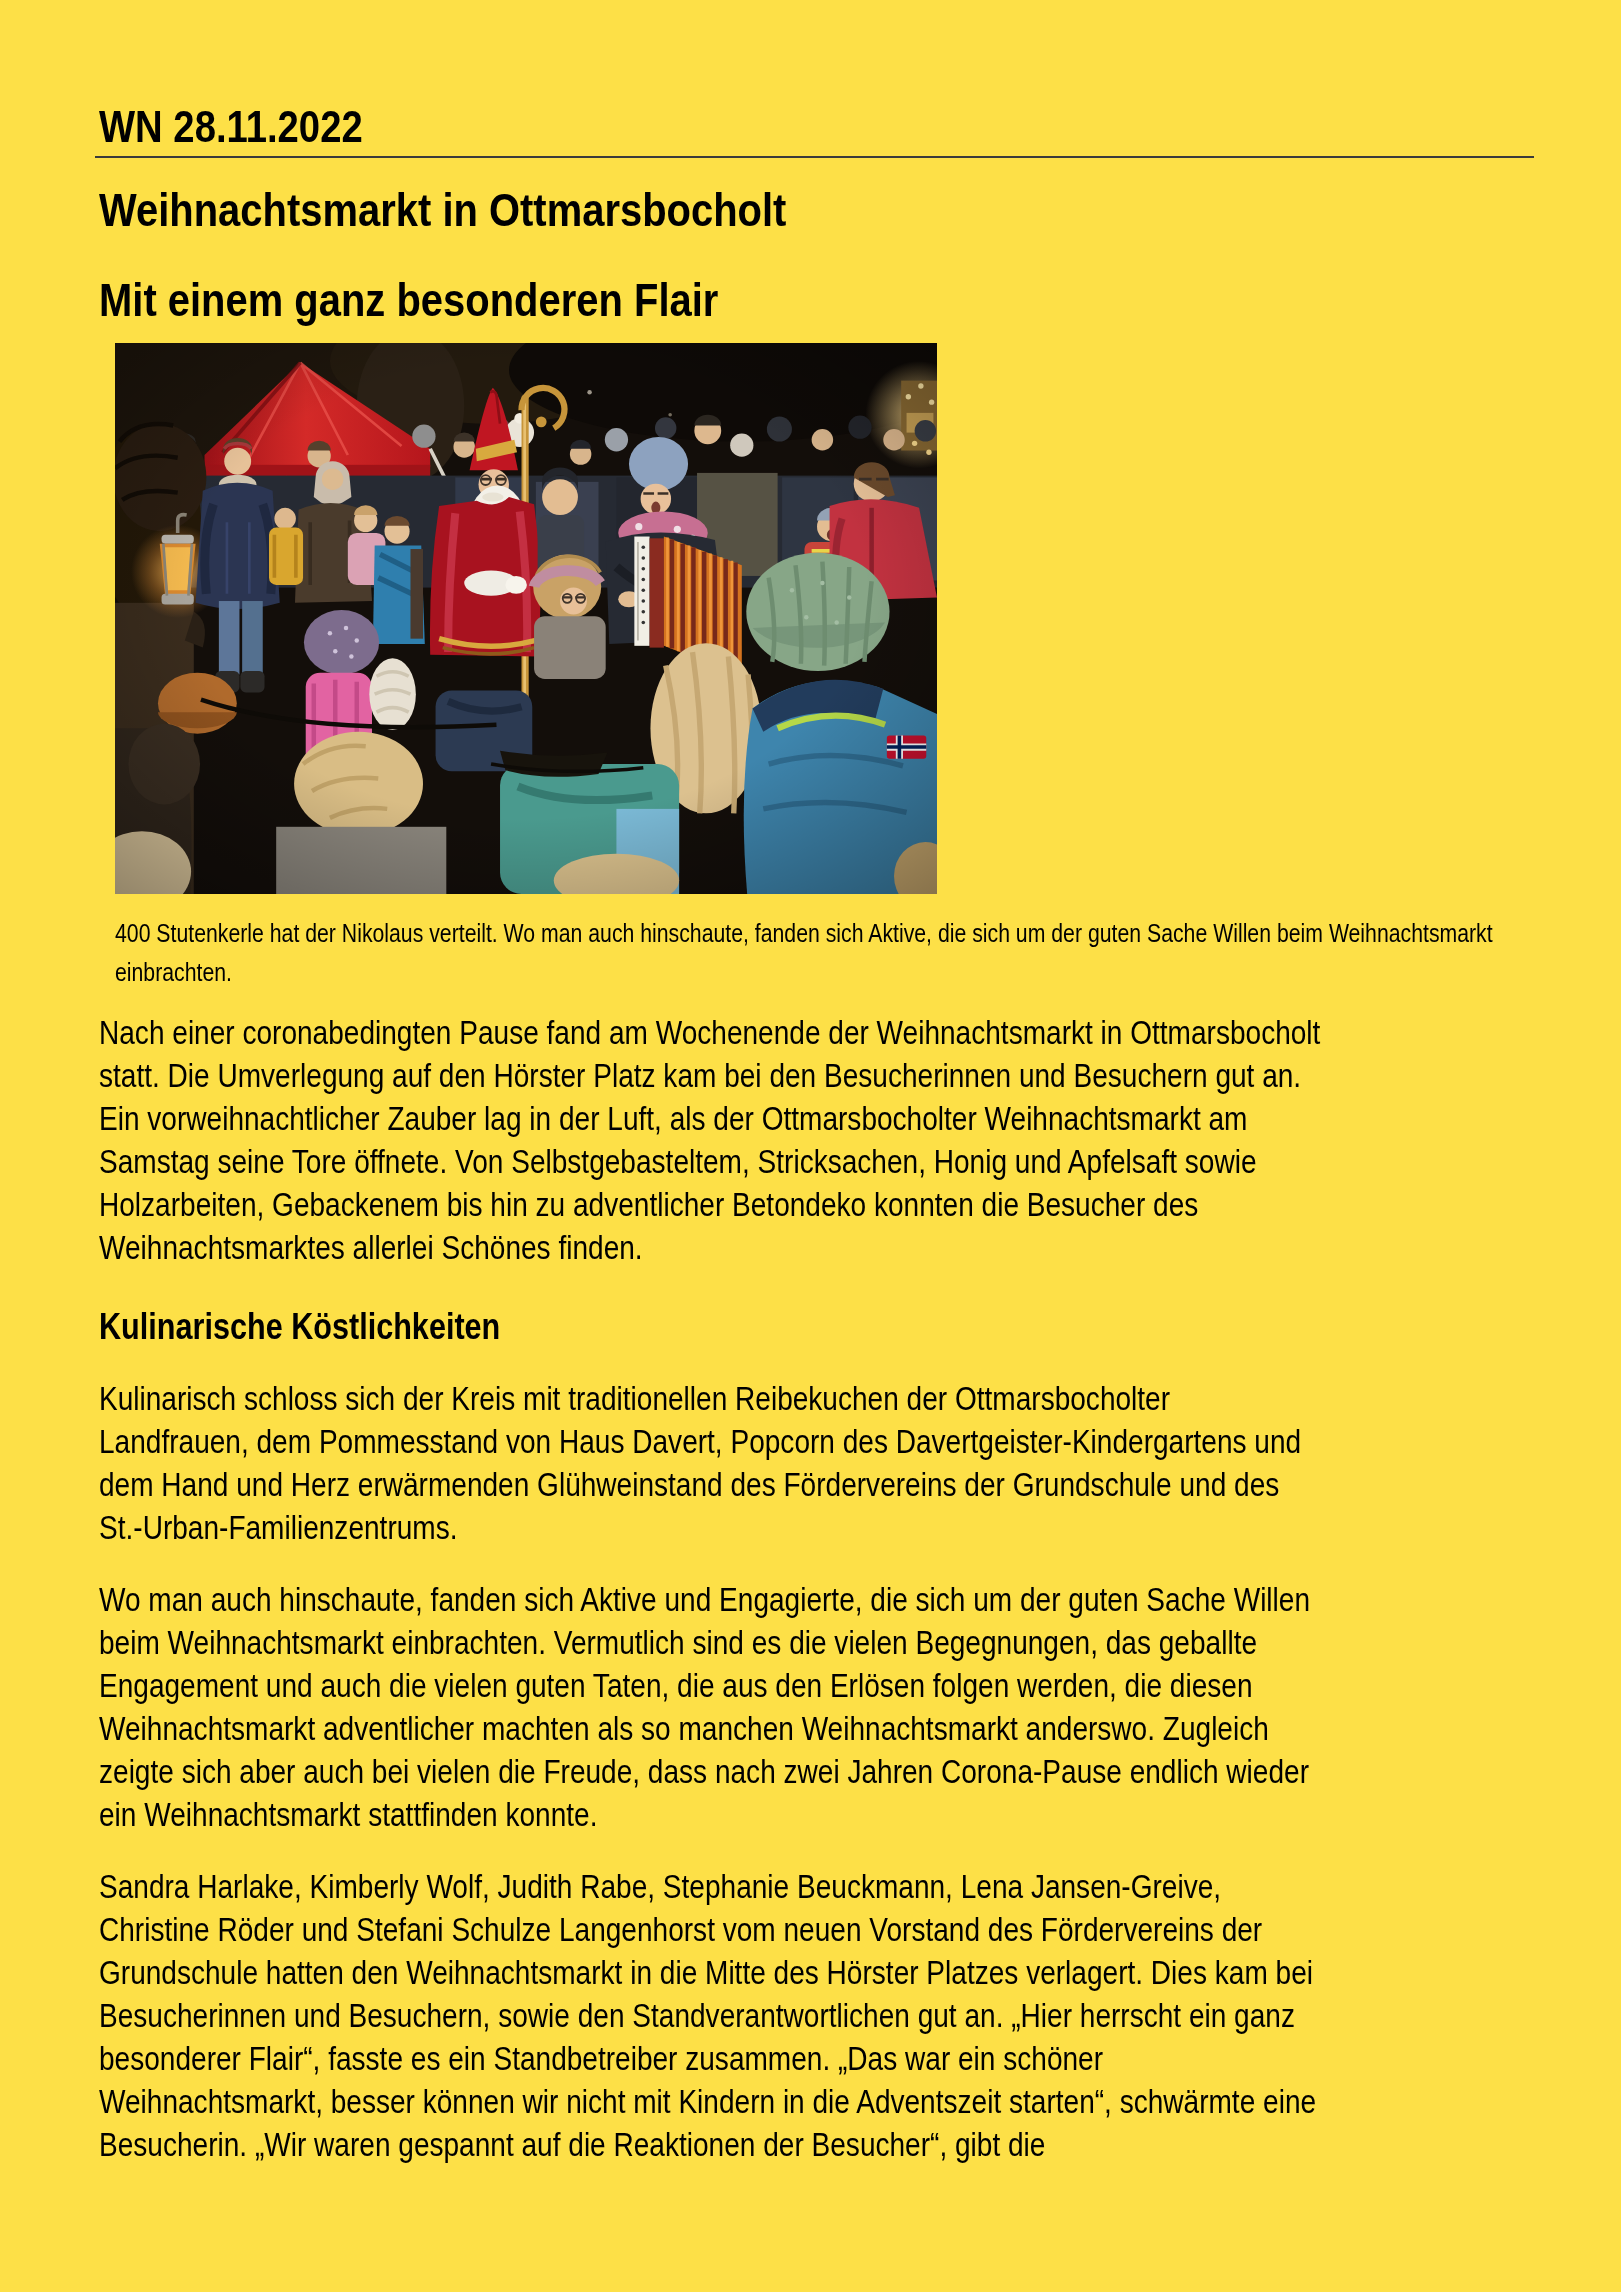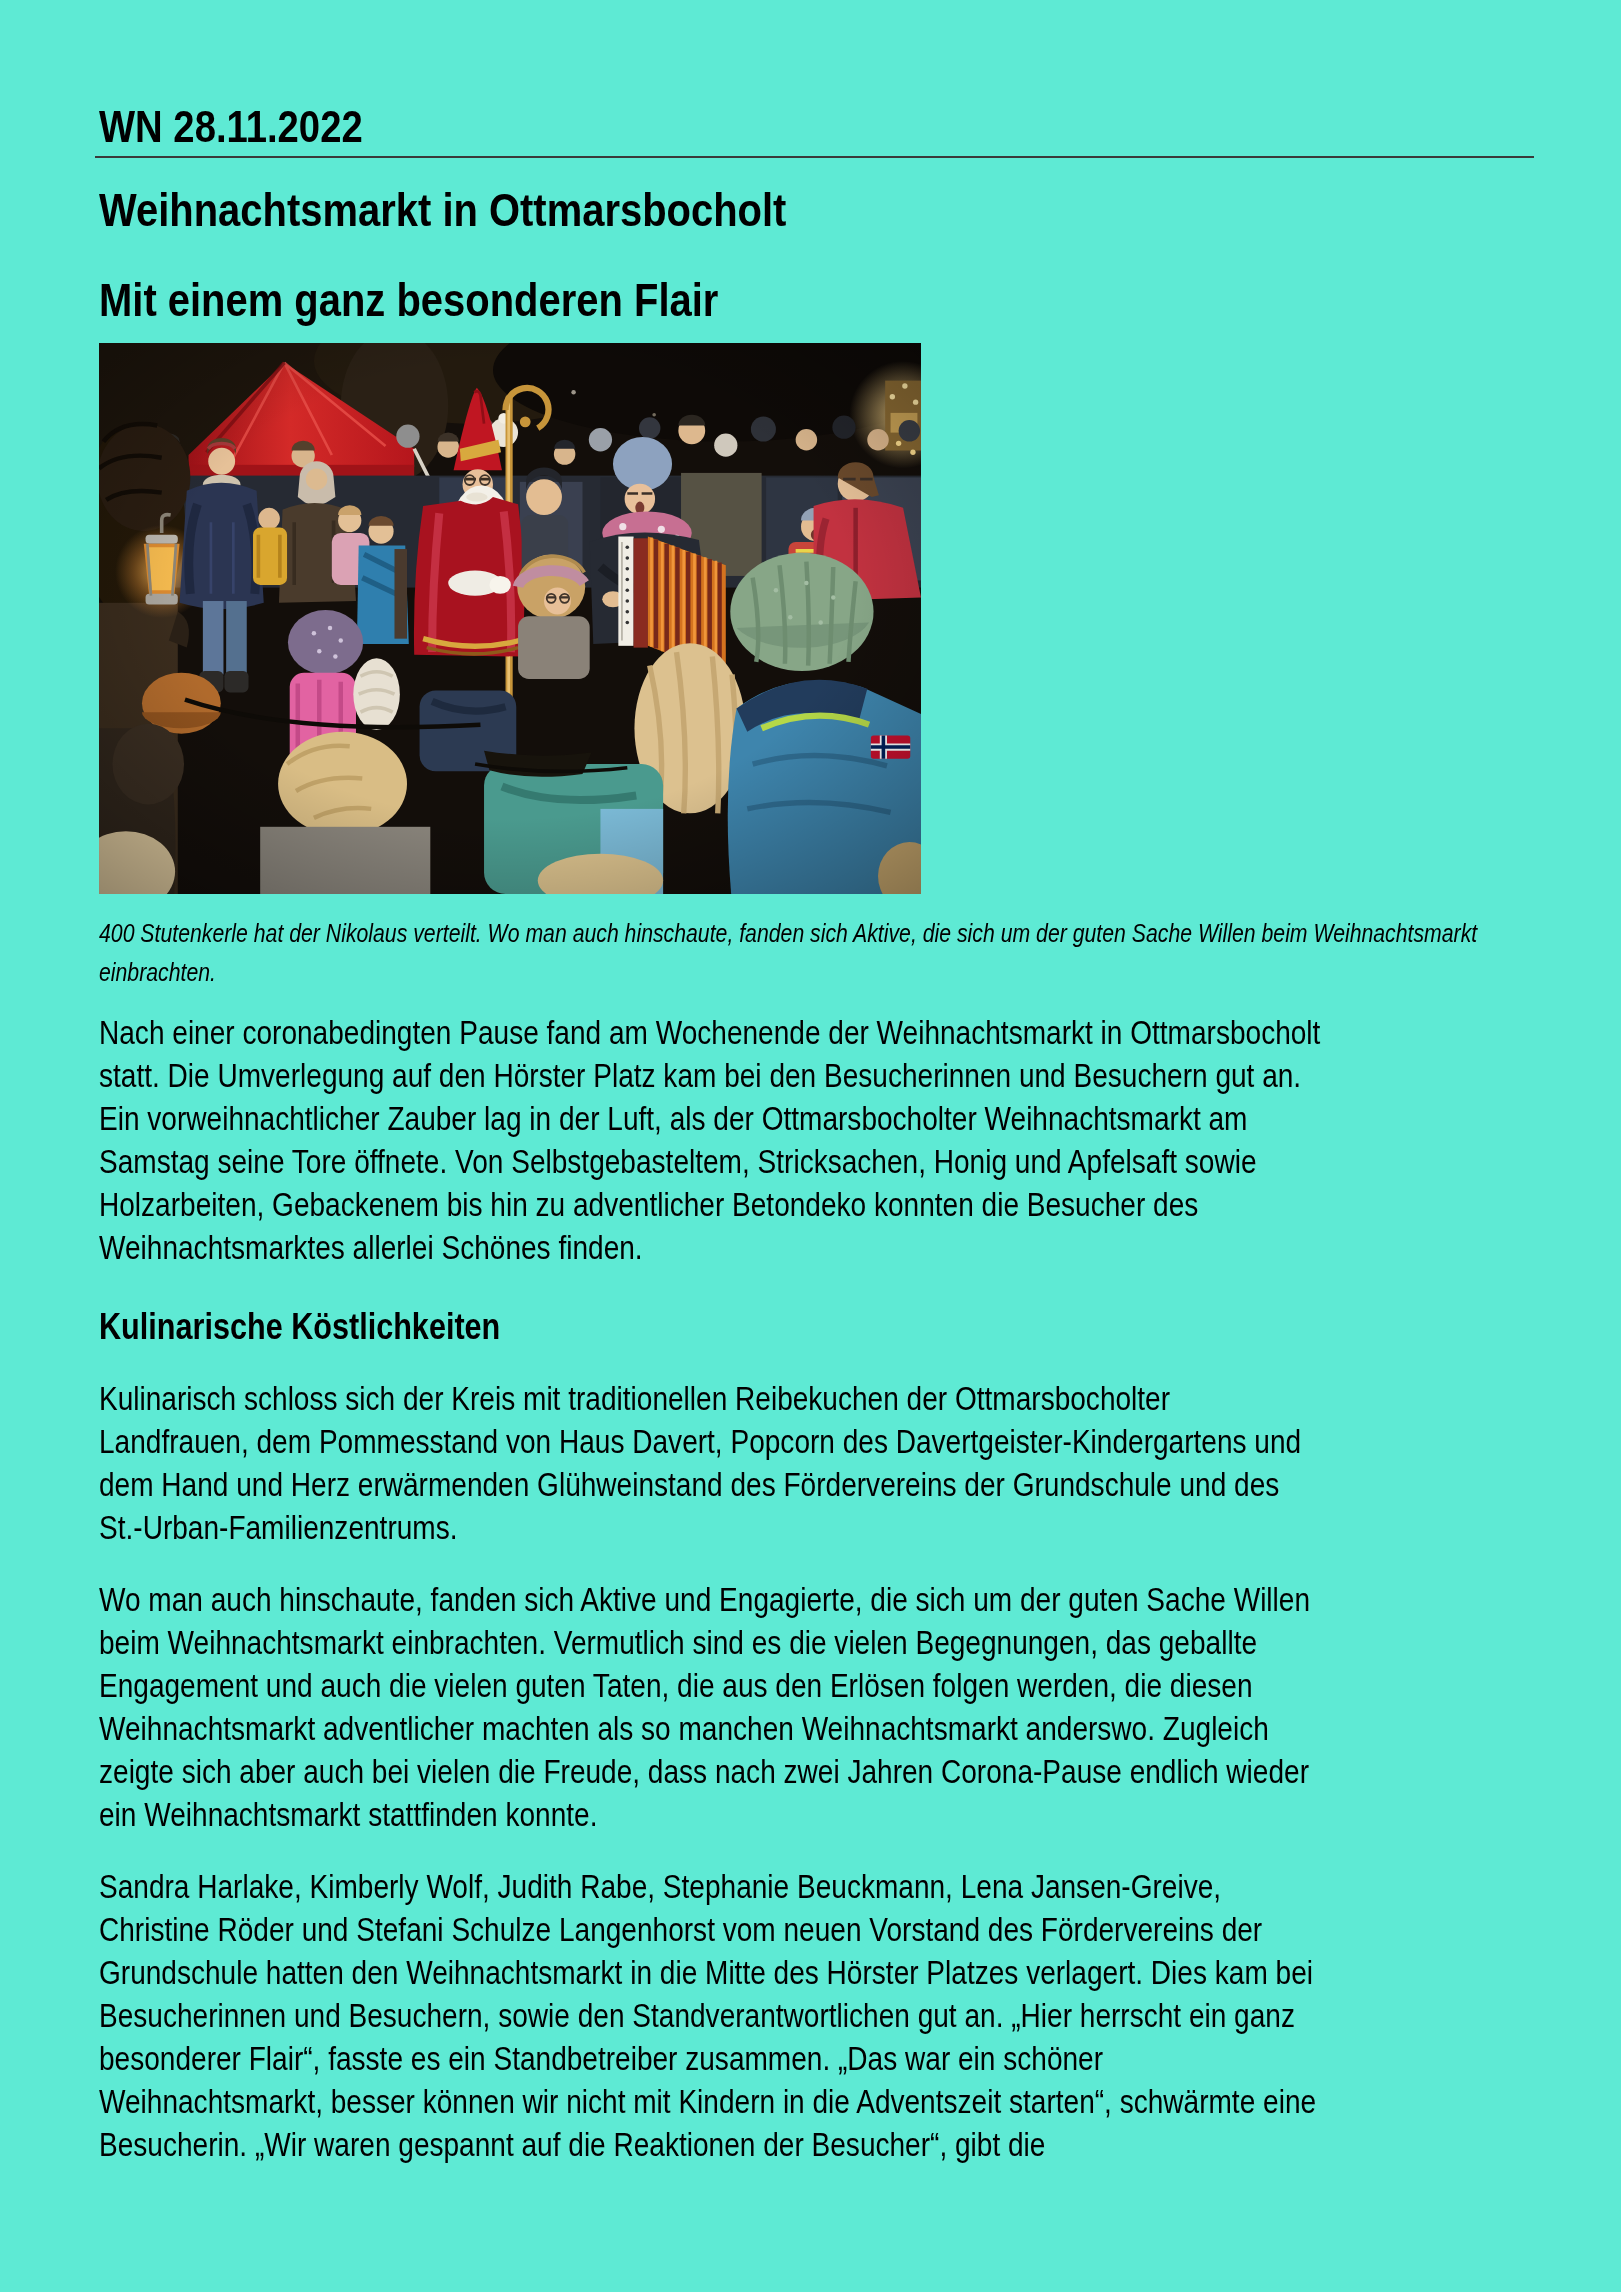--- a/index.html
+++ b/index.html
@@ -7,21 +7,21 @@
     width:1622px;height:2293px;
     font-family:"Liberation Sans","DejaVu Sans",sans-serif;
     color:#000;
     -webkit-font-smoothing:antialiased;
   }
   .page{
     position:relative;
     width:1622px;height:2293px;
     box-sizing:border-box;
     padding:0 88px 0 99px;
-    background:#5eead4;
+    background:#fde047;
     overflow:hidden;
   }
   
   .condensed{
     transform:scaleX(0.85);
     transform-origin:0 0;
     width:117.6%;
   }
   .kicker{
     padding-top:100px;
@@ -31,21 +31,21 @@
   .rule{
     border:none;border-top:2.7px solid #3a3a3a;
     margin:1.8px 0 0 -3.6px;width:1439px;
   }
   h1.headline{
     margin:25px 0 0;font-size:47px;font-weight:bold;line-height:1.15;
   }
   h2.subheadline{
     margin:36px 0 0;font-size:47px;font-weight:bold;line-height:1.15;
   }
-  figure.photo-figure{margin:16px 0 0;padding:0;font-style:italic;}
+  figure.photo-figure{margin:16px 16px 0;padding:0;}
   .photo-frame{display:block;width:822px;height:551px;}
   figcaption.caption{
     margin-top:19.7px;
     font-size:25px;line-height:39px;
     white-space:pre-line;
   }
   p.body-text{
     margin:29px 0 0;
     font-size:33px;line-height:43px;
     white-space:pre-line;

